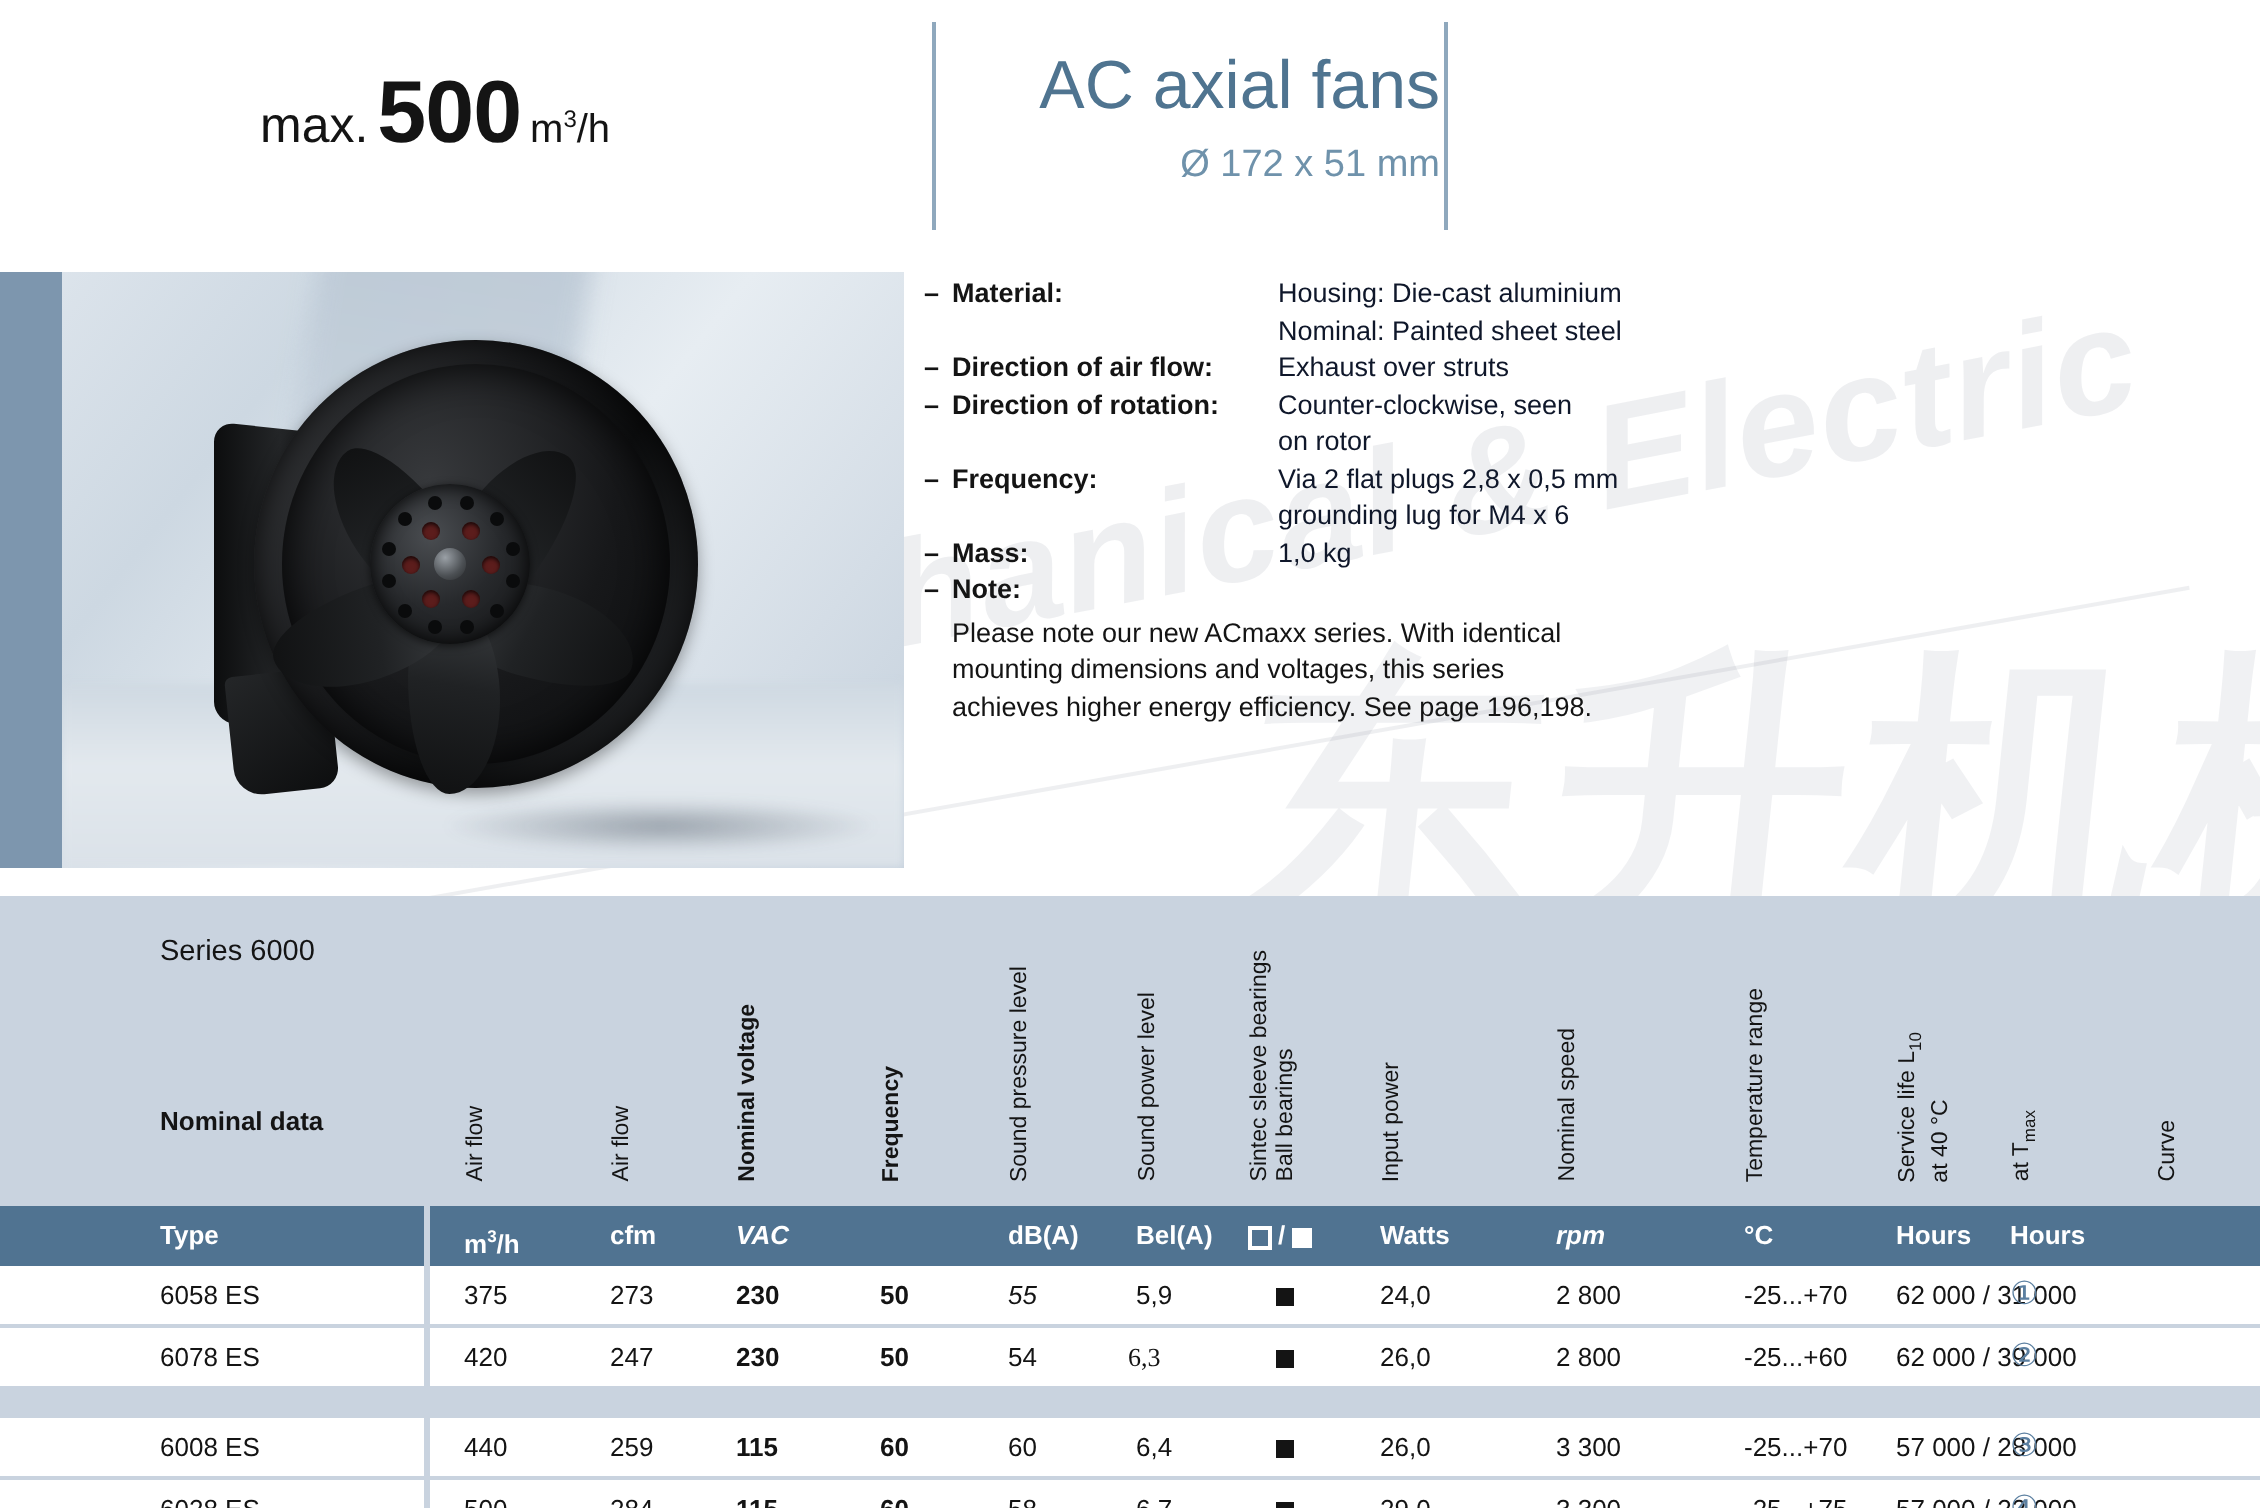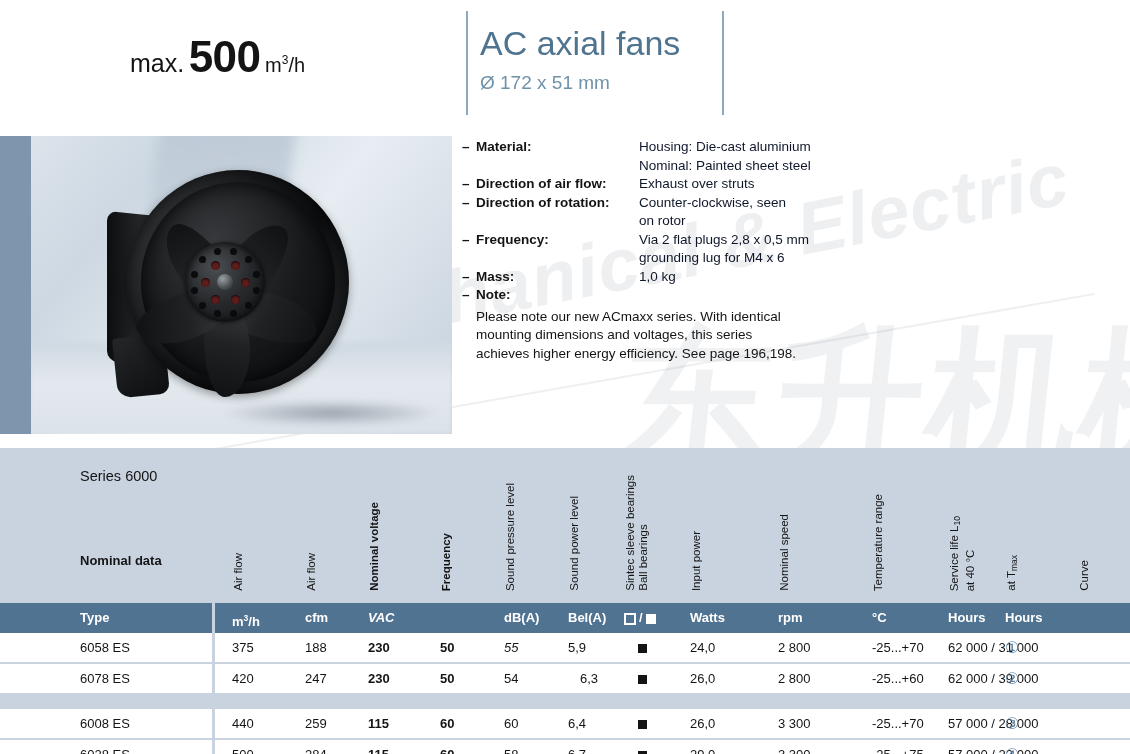--- a/index.html
+++ b/index.html
@@ -38,21 +38,21 @@
     position:absolute;left:130px;top:32px;white-space:nowrap;
     color:#141414;
   }
   .maxflow .lbl{font-size:25px;vertical-align:baseline;}
   .maxflow .num{font-size:44px;font-weight:700;letter-spacing:-0.5px;vertical-align:baseline;}
   .maxflow .unit{font-size:20px;vertical-align:baseline;}
   .maxflow .unit sup{font-size:12px;vertical-align:super;}
   .vrule{position:absolute;top:11px;width:2px;height:104px;background:#8fa8bd;}
   .vrule.left{left:466px;}
   .vrule.right{left:722px;}
-  .titlebox{position:absolute;left:480px;top:22px;width:240px;text-align:left;}
+  .titlebox{position:absolute;left:480px;top:22px;width:240px;text-align:right;}
   .titlebox .t1{font-size:34px;font-weight:400;color:#4f7490;letter-spacing:0px;line-height:42px;}
   .titlebox .t2{font-size:19px;color:#6f92ab;margin-top:8px;letter-spacing:0px;}
   
   .photo{
     position:absolute;left:0;top:136px;width:452px;height:298px;z-index:8;overflow:hidden;
     background:linear-gradient(128deg,#dfe6ed 0%,#cdd8e2 26%,#e7edf2 55%,#d4dde6 80%,#c4d0dc 100%);
   }
   .photo-strip{position:absolute;left:0;top:0;width:31px;height:298px;background:#7d96ae;}
   .photo-bg-beam{
     position:absolute;left:140px;top:-40px;width:135px;height:330px;
@@ -289,52 +289,52 @@
     <div class="subhead-div"></div>
   <div class="cell" style="left: 80px;">Type</div>
       <div class="cell" style="left: 232px;">m<sup>3</sup>/h</div>
       <div class="cell" style="left: 305px;">cfm</div>
       <div class="cell" style="left: 368px; font-style: italic;">VAC</div>
       <div class="cell" style="left: 440px; margin-top: 28px;">Hz</div>
       <div class="cell" style="left: 504px;">dB(A)</div>
       <div class="cell" style="left: 568px;">Bel(A)</div>
       <div class="cell" style="left: 624px;"><span class="sqr-open"></span><span style="padding:0 3px;">/</span><span class="sqr-fill"></span></div>
       <div class="cell" style="left: 690px;">Watts</div>
-      <div class="cell" style="left: 778px;">rpm</div>
+      <div class="cell" style="left: 778px; font-style: italic;">rpm</div>
       <div class="cell" style="left: 872px;">°C</div>
       <div class="cell" style="left: 948px;">Hours</div>
       <div class="cell" style="left: 1005px;">Hours</div>
       <div class="cell" style="left: 1078px;"></div>
     </div>
   <div id="table-body">
       <div class="trow">
         <div class="trow-div"></div>
         <div class="cell" style="left: 80px;">6058 ES</div>
         <div class="cell" style="left: 232px;">375</div>
-        <div class="cell" style="left: 305px;">188</div>
+        <div class="cell" style="left: 305px;">273</div>
         <div class="cell b" style="left: 368px;">230</div>
         <div class="cell b" style="left: 440px;">50</div>
         <div class="cell" style="left: 504px; font-style: italic;">55</div>
         <div class="cell" style="left: 568px;">5,9</div>
         <div class="cell" style="left: 638px;"><span class="sqr-fill-dark"></span></div>
         <div class="cell" style="left: 690px;">24,0</div>
         <div class="cell" style="left: 778px;">2 800</div>
         <div class="cell" style="left: 872px;">-25...+70</div>
         <div class="cell" style="left: 948px;">62 000 / 31 000</div>
         <div class="cell" style="left: 1005px;"><span class="curve-mark">①</span></div>
       </div>
       <div class="trow">
         <div class="trow-div"></div>
         <div class="cell" style="left: 80px;">6078 ES</div>
         <div class="cell" style="left: 232px;">420</div>
         <div class="cell" style="left: 305px;">247</div>
         <div class="cell b" style="left: 368px;">230</div>
         <div class="cell b" style="left: 440px;">50</div>
         <div class="cell" style="left: 504px;">54</div>
-        <div class="cell" style="left: 580px;">6,3</div>
+        <div class="cell" style="left: 564px; font-family: Liberation Serif, serif;">6,3</div>
         <div class="cell" style="left: 638px;"><span class="sqr-fill-dark"></span></div>
         <div class="cell" style="left: 690px;">26,0</div>
         <div class="cell" style="left: 778px;">2 800</div>
         <div class="cell" style="left: 872px;">-25...+60</div>
         <div class="cell" style="left: 948px;">62 000 / 39 000</div>
         <div class="cell" style="left: 1005px;"><span class="curve-mark">②</span></div>
       </div>
       <div class="gapband"></div>
       <div class="trow">
         <div class="trow-div"></div>

